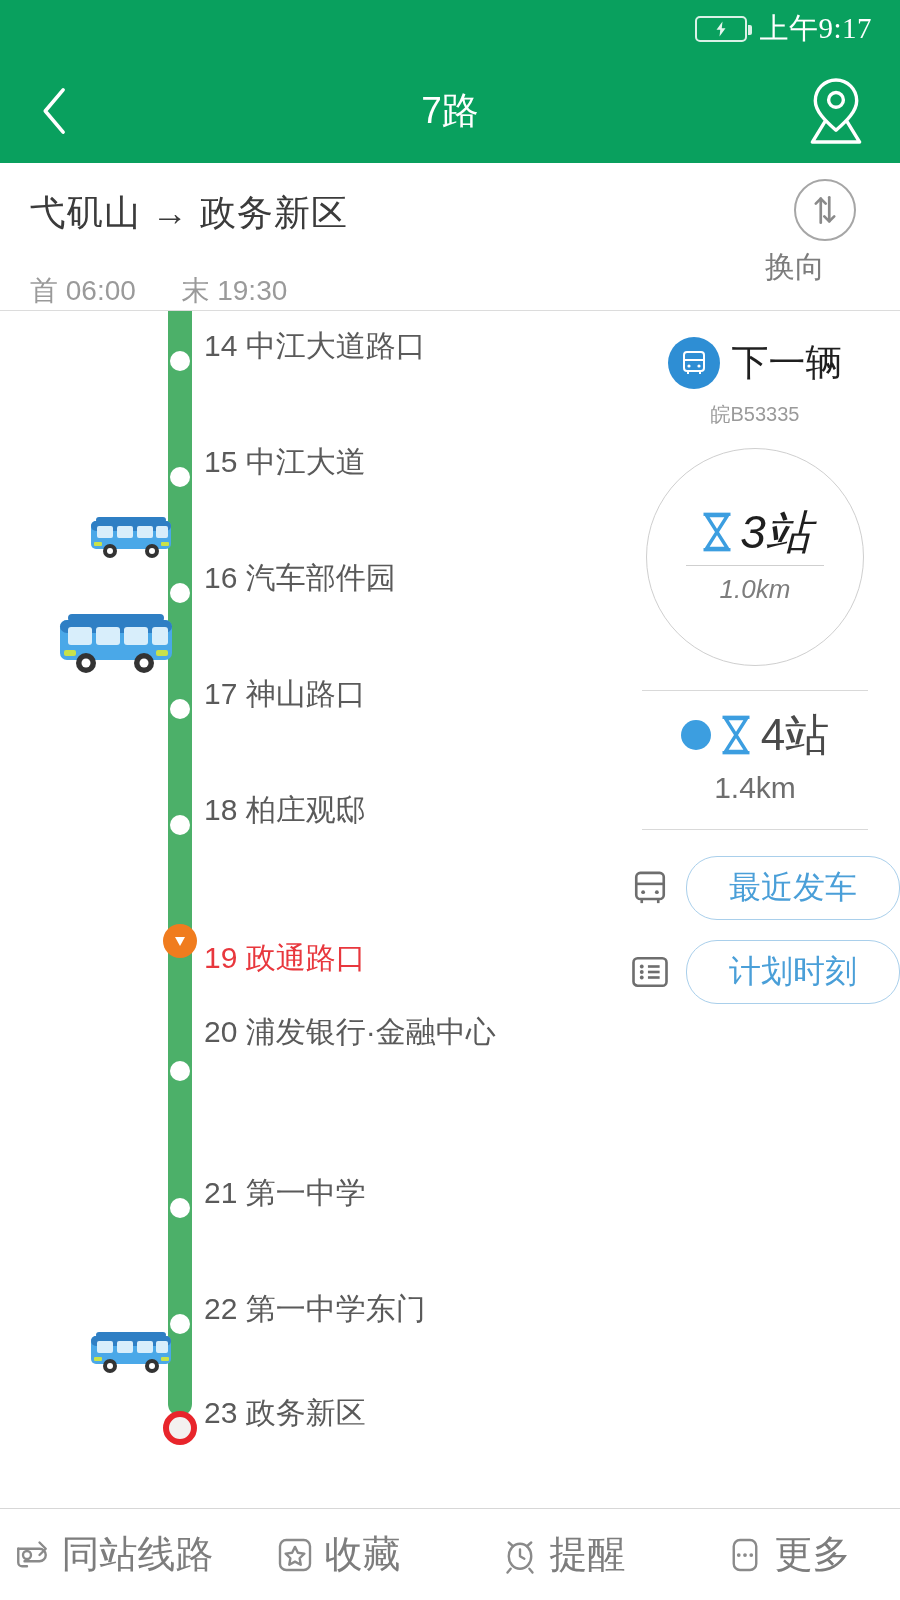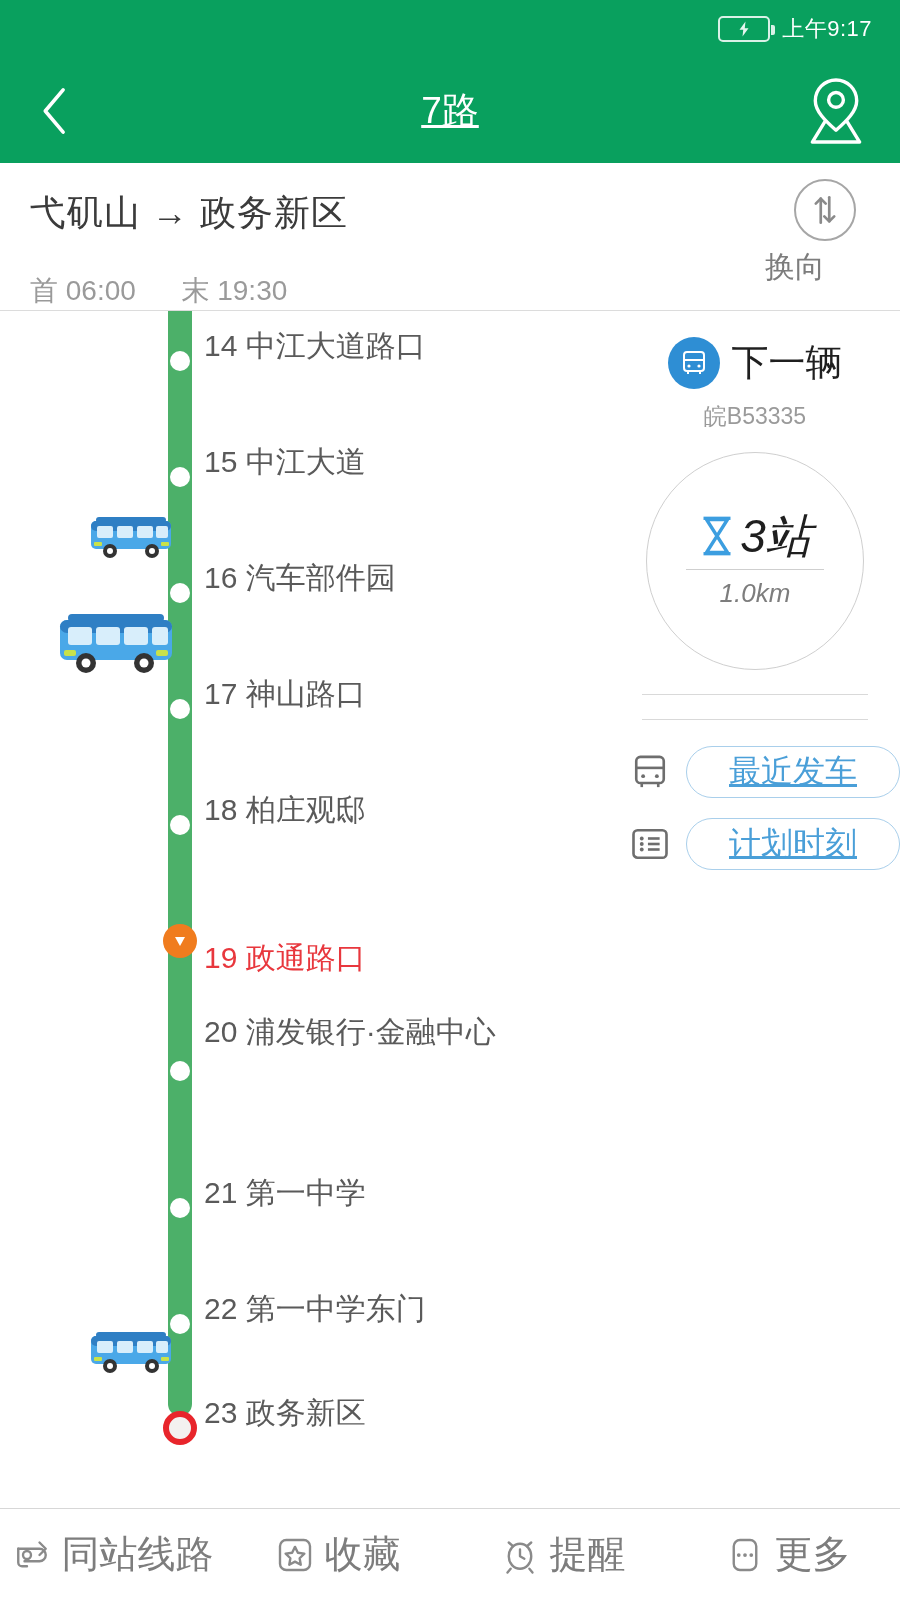--- a/index.html
+++ b/index.html
@@ -18,34 +18,34 @@
   }
   .battery{
     width:52px; height:26px; border:2px solid rgba(255,255,255,.85);
     border-radius:5px; position:relative; display:flex; align-items:center; justify-content:center;
   }
   .battery::after{
     content:""; position:absolute; right:-7px; top:7px; width:4px; height:10px;
     background:rgba(255,255,255,.85); border-radius:0 2px 2px 0;
   }
   .battery svg{ width:18px; height:18px; }
-  .clock{ color:#ffffff; font-size:22px; letter-spacing:.5px; }
+  .clock{ color:#ffffff; font-size:29px; letter-spacing:.5px;font-family:Liberation Serif, serif; }
 
   
   .appbar{
     height:105px; background:#09a05e;
     display:flex; align-items:center; position:relative;
   }
   .back-btn{
     width:110px; height:105px; display:flex; align-items:center; justify-content:center;
   }
   .back-btn svg{ width:40px; height:52px; }
   .appbar-title{
     position:absolute; left:0; right:0; text-align:center;
-    color:#fff; font-size:37px; pointer-events:none;text-decoration:underline;
+    color:#fff; font-size:37px; pointer-events:none;
   }
   .map-btn{
     position:absolute; right:28px; top:50%; transform:translateY(-50%);
     width:72px; height:72px; display:flex; align-items:center; justify-content:center;
   }
   .map-btn svg{ width:60px; height:68px; }
 
   
   .route-head{
     height:148px; background:#fff; position:relative; padding:26px 30px 0 30px;
@@ -111,21 +111,21 @@
   .next-bus-row{
     display:flex; align-items:center; justify-content:center; gap:12px;
     margin-top:26px;
   }
   .bus-badge{
     width:52px; height:52px; border-radius:50%; background:#2e8ed4;
     display:flex; align-items:center; justify-content:center; flex:none;
   }
   .bus-badge svg{ width:32px; height:32px; }
   .next-bus-text{ font-size:37px; color:#1f1f1f; }
-  .plate{ margin-top:12px; font-size:23px; color:#9a9a9a; }
+  .plate{ margin-top:12px; font-size:20px; color:#9a9a9a; }
 
   .eta-circle{
     width:218px; height:218px; border:1px solid #cfcfcf; border-radius:50%;
     margin:20px auto 0 auto; display:flex; flex-direction:column;
     align-items:center; justify-content:center;font-style:italic;
   }
   .eta-main{
     display:flex; align-items:center; justify-content:center; gap:4px;
   }
   .hourglass{ width:38px; height:42px; flex:none; }
@@ -140,23 +140,23 @@
   .blue-dot{ width:30px; height:30px; border-radius:50%; background:#3c9ee0; flex:none; }
   .eta2-stops{ font-size:44px; color:#4a4a4a; line-height:1; }
   .eta2-dist{ margin-top:14px; font-size:30px; color:#6e6e6e; }
 
   .actions{ margin-top:26px; }
   .action-row{
     display:flex; align-items:center; gap:14px; padding-left:18px; margin-bottom:20px;
   }
   .action-icon{ width:44px; height:44px; flex:none; display:flex; align-items:center; justify-content:center; }
   .pill{
-    flex:1; height:52px; border:1px solid #a9cfeb; border-radius:31px;
+    flex:1; height:64px; border:1px solid #a9cfeb; border-radius:31px;
     display:flex; align-items:center; justify-content:center;
-    font-size:32px; color:#4a9fd8;text-decoration:underline;
+    font-size:32px; color:#4a9fd8;
   }
 
   
   .bottombar{
     position:absolute; left:0; right:0; bottom:0; height:92px;
     border-top:1px solid #d7d7d7; background:#fff;
     display:flex; align-items:center;
   }
   .tab{
     flex:1; display:flex; align-items:center; justify-content:center; gap:10px;
@@ -406,20 +406,32 @@
           <path d="M5 3 L19 3 L12 14 L19 25 L5 25 L12 14 Z"></path>
         </svg>
         <span class="eta-stops">3站</span>
       </div>
       <div class="eta-rule"></div>
       <div class="eta-dist">1.0km</div>
     </div>
 
     <div class="hr"></div>
 
+    <div class="eta2">
+      <div class="eta2-main">
+        <span class="blue-dot"></span>
+        <svg class="hourglass" viewBox="0 0 24 28" fill="none" stroke="#3c9ee0" stroke-width="2.2" stroke-linejoin="round">
+          <line x1="3" y1="2.2" x2="21" y2="2.2"></line>
+          <line x1="3" y1="25.8" x2="21" y2="25.8"></line>
+          <path d="M5 3 L19 3 L12 14 L19 25 L5 25 L12 14 Z"></path>
+        </svg>
+        <span class="eta2-stops">4站</span>
+      </div>
+      <div class="eta2-dist">1.4km</div>
+    </div>
 
     <div class="hr"></div>
 
     <div class="actions">
       <div class="action-row">
         <span class="action-icon">
           <svg viewBox="0 0 32 32" fill="none" stroke="#6e6e6e" stroke-width="1.9" stroke-linejoin="round">
             <rect x="6" y="5" width="20" height="19" rx="3"></rect>
             <line x1="6" y1="13" x2="26" y2="13"></line>
             <circle cx="11" cy="19" r="1.4" fill="#6e6e6e" stroke="none"></circle>

